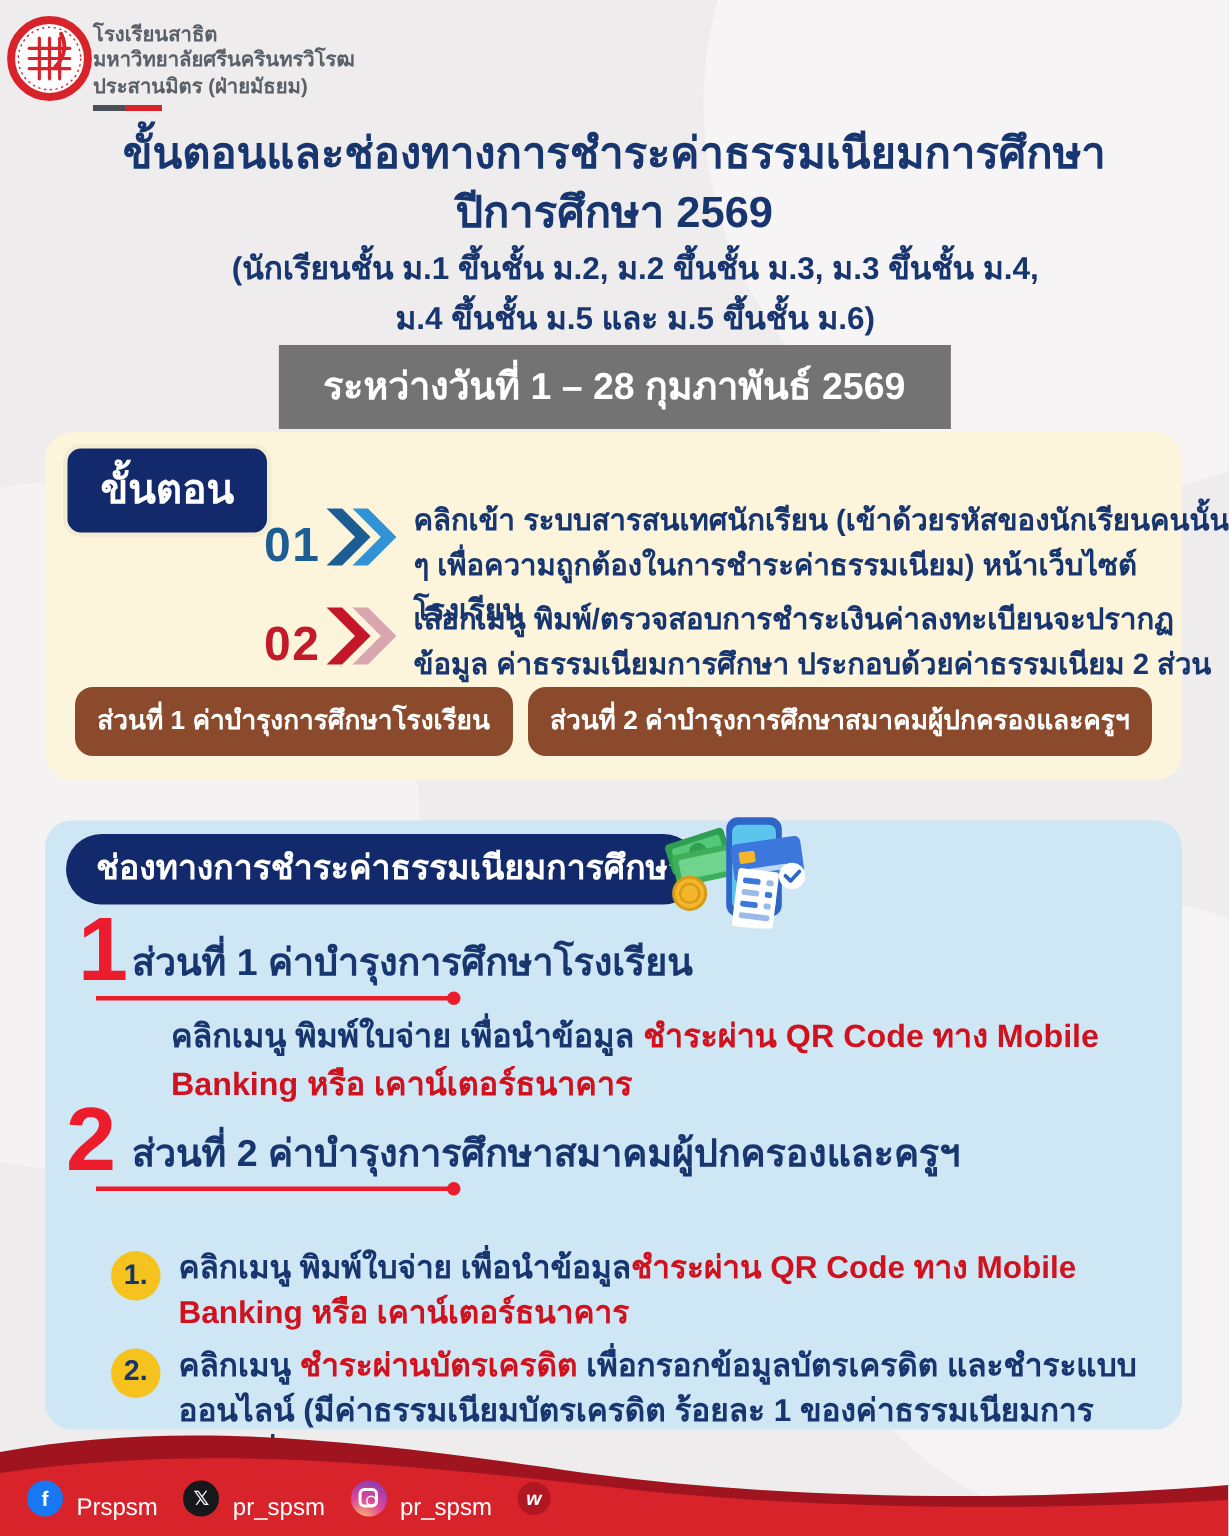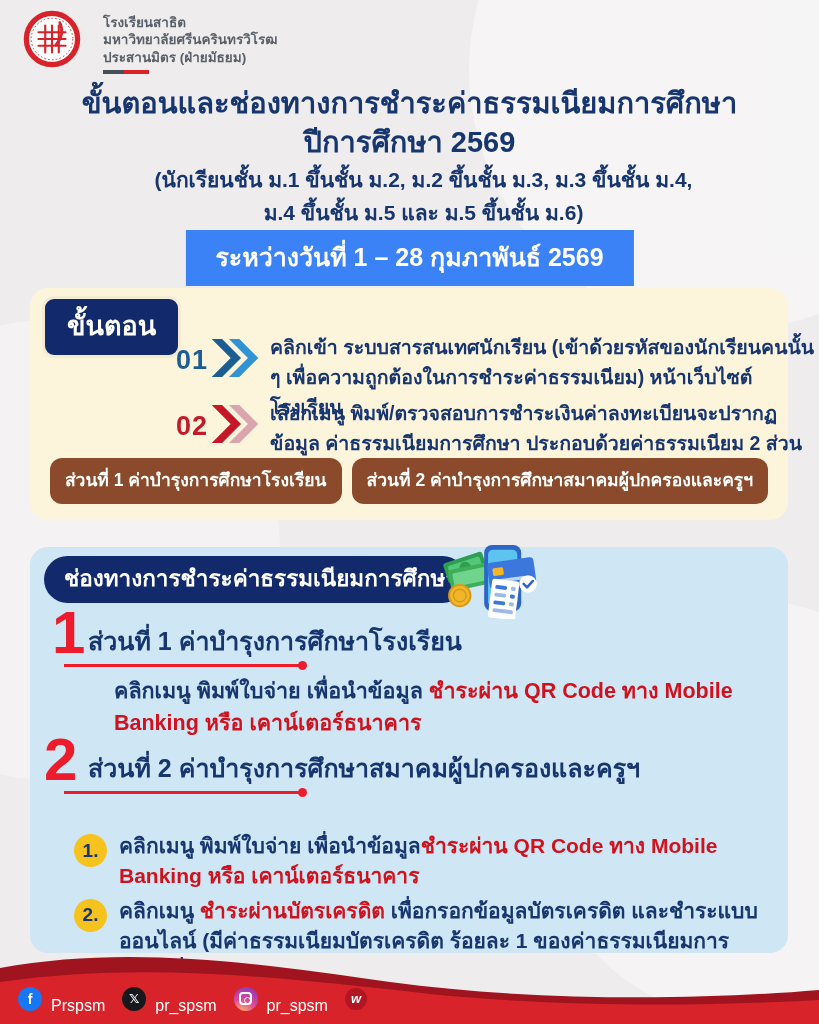--- a/index.html
+++ b/index.html
@@ -6,45 +6,45 @@
   body { background:#dddddd; font-family:"Liberation Sans","DejaVu Sans",sans-serif; }
   .page { position:relative; width:819px; height:1024px; background:#eeecec; overflow:hidden; }
 
   
   .swirl { position:absolute; border-radius:50%; background:rgba(255,255,255,.45); }
   .swirl.s1 { width:520px; height:520px; right:-170px; top:-190px; }
   .swirl.s2 { width:460px; height:460px; left:-180px; top:320px; background:rgba(255,255,255,.35); }
   .swirl.s3 { width:420px; height:420px; right:-140px; top:600px; background:rgba(255,255,255,.4); }
 
   
-  .brand { position:absolute; left:23px; top:10px; display:flex; gap:22px; }
+  .brand { position:absolute; left:4px; top:10px; display:flex; gap:0; }
   .logo { width:58px; height:58px; flex:0 0 58px; }
   .brand-text { font-size:13.5px; font-weight:700; color:#5a6069; line-height:1.28; padding-top:4px; }
   .brand-underline { margin-top:4px; height:4px; width:46px;
     background:linear-gradient(to right,#4a4f57 0 46%,#d8232b 46% 100%); }
 
   
   .title-block { position:absolute; top:84px; left:0; right:0; text-align:center;
     color:#17356f; font-weight:800; font-size:29px; line-height:1.35; }
   .subtitle-block { position:absolute; top:164px; left:0; right:0; text-align:center;
     color:#17356f; font-weight:700; font-size:21px; line-height:1.55;padding-left:28px; }
   .date-banner { position:absolute; top:230px; left:50%; transform:translateX(-50%);
-    background:#3b82f6; color:#fff; font-size:25px; font-weight:800;
+    background:#737373; color:#fff; font-size:25px; font-weight:800;
     padding:7px 30px 9px; white-space:nowrap; }
 
   
   .steps-panel { position:absolute; left:30px; top:288px; width:758px; height:232px;
     background:#fcf5dc; border-radius:18px; }
   .steps-badge { position:absolute; left:12px; top:8px; background:#122a6b; color:#fff;
     font-size:27px; font-weight:800; padding:5px 22px 8px; border-radius:12px;
     border:3px solid #f3ecd2; }
   .step-row { position:absolute; display:flex; align-items:flex-start; }
   .step-row.r1 { left:146px; top:44px; }
   .step-row.r2 { left:146px; top:110px; }
-  .step-num { font-size:27px; font-weight:800; padding-top:13px; letter-spacing:1px; }
+  .step-num { font-size:32px; font-weight:800; padding-top:13px; letter-spacing:1px; }
   .step-num.blue { color:#1c5e94; }
   .step-num.red  { color:#c21a28; }
   .chevrons { width:50px; height:52px; margin-left:2px; }
   .step-text { width:548px; margin-left:10px; font-size:19.5px; font-weight:700;
     color:#17356f; line-height:1.55; }
   .pill-row { position:absolute; left:0; right:0; bottom:16px; display:flex;
     justify-content:center; gap:10px; }
   .pill { background:#8a4a2b; color:#fff; font-size:17.5px; font-weight:600;
     padding:8px 15px 10px; border-radius:12px; white-space:nowrap; }
 

